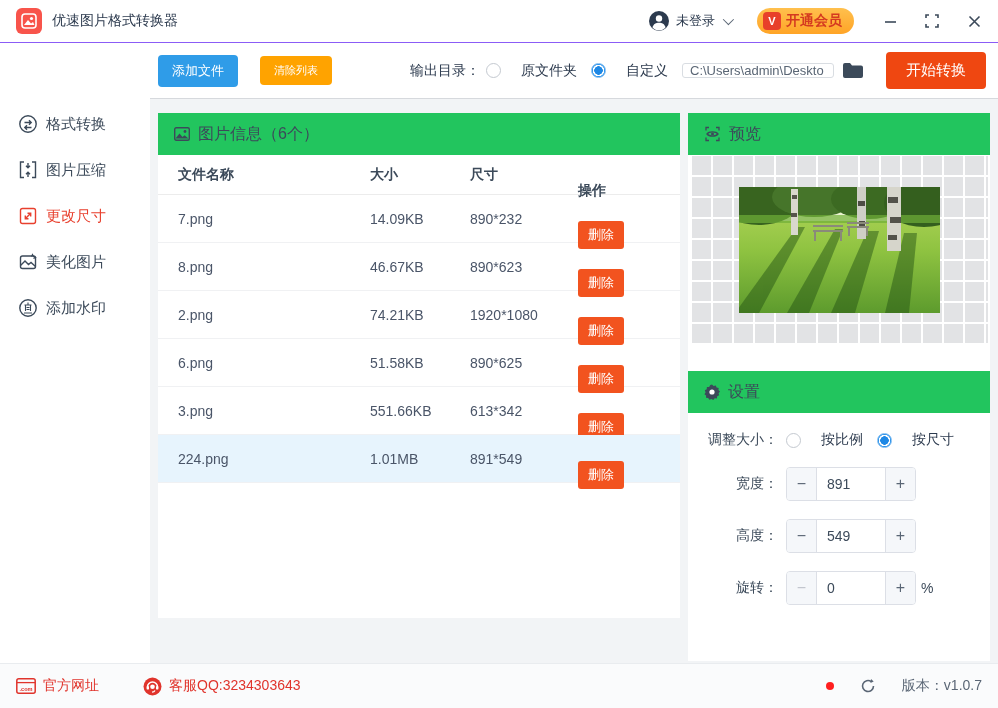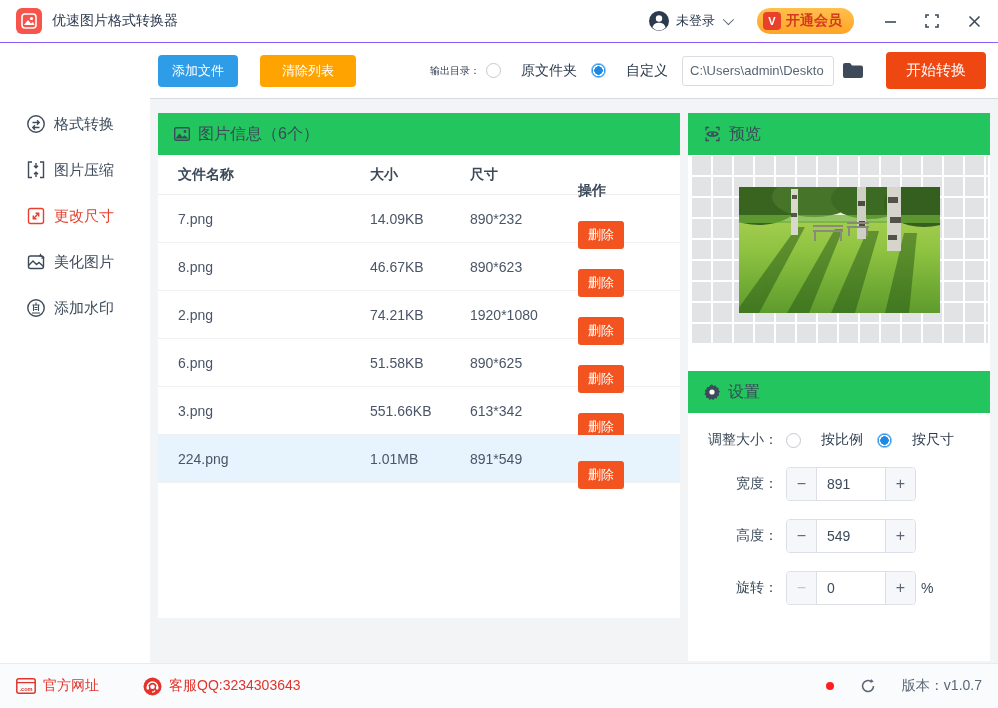--- a/index.html
+++ b/index.html
@@ -17,36 +17,36 @@
   .chevron { width:8px; height:8px; border-right:1.5px solid #5a6675; border-bottom:1.5px solid #5a6675; transform:rotate(45deg) translateY(-2px); margin-left:2px; }
   .vip-btn { display:flex; align-items:center; gap:5px; background:linear-gradient(180deg,#ffc04d,#ffa426); border:none; border-radius:14px; padding:4px 12px 4px 6px; cursor:pointer; margin-right:28px; }
   .vip-badge { width:18px; height:18px; border-radius:4px; background:#e8402a; color:#fff; font-size:11px; font-weight:bold; display:flex; align-items:center; justify-content:center; }
   .vip-label { font-size:14px; color:#d53a20; font-weight:bold; }
   .win-btns { display:flex; align-items:center; gap:26px; }
   .win-btn { background:none; border:none; cursor:pointer; color:#3c4a5a; display:flex; align-items:center; justify-content:center; width:16px; height:16px; }
 
   
   .body-wrap { flex:1; display:flex; min-height:0; }
   .sidebar { width:150px; flex:0 0 150px; background:#fff; padding-top:60px; }
-  .side-item { display:flex; align-items:center; gap:8px; padding:11px 0 11px 26px; font-size:15px; color:#3c4a5a; cursor:pointer; margin-bottom:4px; }
+  .side-item { display:flex; align-items:center; gap:8px; padding:11px 0 11px 18px; font-size:15px; color:#3c4a5a; cursor:pointer; margin-bottom:4px; }
   .side-item .sicon { width:20px; height:20px; display:flex; align-items:center; justify-content:center; }
   .side-item.active { color:#e8402e; }
   .main { flex:1; display:flex; flex-direction:column; min-width:0; }
 
   
   .toolbar { height:56px; flex:0 0 56px; background:#fff; border-bottom:1px solid #d6d9dd; display:flex; align-items:center; padding:0 8px; }
   .btn-add { background:#2f9ce8; color:#fff; border:none; border-radius:4px; font-size:13px; padding:7px 14px; cursor:pointer; margin-right:22px; }
-  .btn-clear { background:#ffa300; color:#fff; border:none; border-radius:4px; font-size:13px; padding:7px 22px; cursor:pointer; }
+  .btn-clear { background:#ffa300; color:#fff; border:none; border-radius:4px; font-size:11px; padding:7px 14px; cursor:pointer; }
   .tb-spacer { flex:1; }
-  .out-label { font-size:10px; color:#2c3a4e; margin-right:6px; }
+  .out-label { font-size:14px; color:#2c3a4e; margin-right:6px; }
   .radio-row { display:flex; align-items:center; gap:20px; margin-right:14px; cursor:pointer; }
   .radio { width:15px; height:15px; border-radius:50%; background:#fff; border:1px solid #c4c9d0; }
   .radio.on { border:1px solid #7cbcf2; background:radial-gradient(circle,#1e88e5 0 4px,#fff 4.5px 5.5px,#2e93ea 6px); }
   .radio-label { font-size:14px; color:#2c3a4e; }
-  .path-input { width:152px; height:30px; border:1px solid #d9dde2; border-radius:3px; font-size:13px; color:#5a6675; padding:0 7px; font-family:"Liberation Sans","DejaVu Sans",sans-serif; margin-right:8px; }
+  .path-input { width:152px; height:15px; border:1px solid #d9dde2; border-radius:3px; font-size:13px; color:#5a6675; padding:0 7px; font-family:"Liberation Sans","DejaVu Sans",sans-serif; margin-right:8px; }
   .folder-btn { background:none; border:none; cursor:pointer; margin-right:22px; display:flex; }
   .btn-start { background:#ef4711; color:#fff; border:none; border-radius:4px; font-size:15px; padding:9px 20px; cursor:pointer; margin-right:4px; }
 
   
   .content { flex:1; background:#f2f4f6; display:flex; padding:14px 8px 0 8px; gap:8px; min-height:0; }
   .table-panel { width:522px; flex:0 0 522px; background:#fff; height:505px; display:flex; flex-direction:column; }
   .panel-header { height:42px; flex:0 0 42px; background:#22c55e; display:flex; align-items:center; gap:8px; padding:0 16px; font-size:16px; color:#3c4a5a; }
   .thead { display:flex; align-items:center; height:40px; flex:0 0 40px; border-bottom:1px solid #ececec; font-size:14px; font-weight:bold; color:#3c4a5a; }
   .trow { display:flex; align-items:center; height:48px; flex:0 0 48px; border-bottom:1px solid #f0f1f3; font-size:14px; color:#4a5568; }
   .trow.selected { background:#e7f4fd; }

